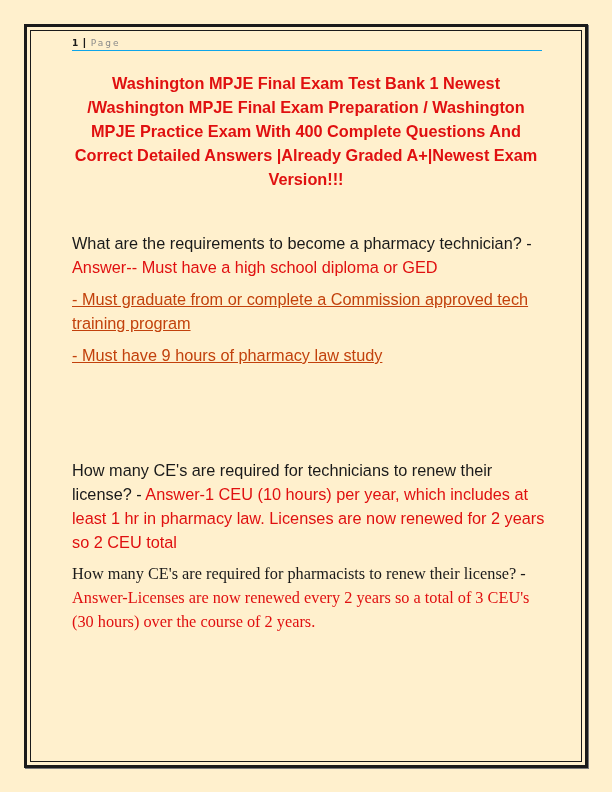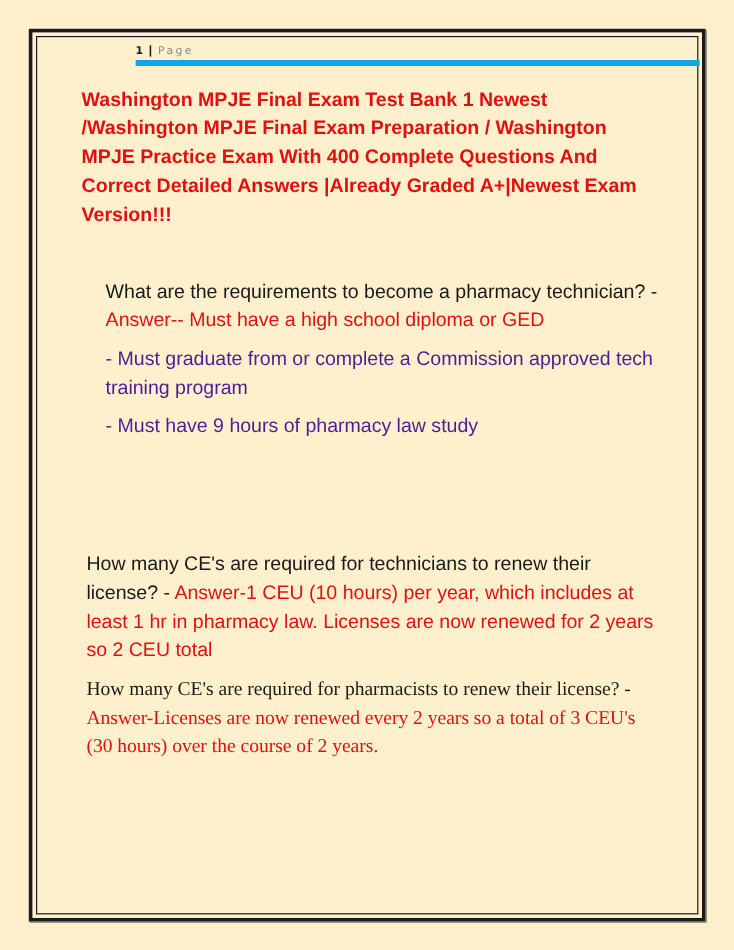--- a/index.html
+++ b/index.html
@@ -31,25 +31,24 @@
       right: 3px;
       bottom: 3px;
       border: 1px solid #1a1a1a;
     }
     .page-header {
       position: absolute;
       left: 72px;
       top: 36px;
       width: 470px;
       height: 14px;
-      border-bottom: 5px solid #0ea5e9;
+      border-bottom: 1px solid #0ea5e9;
       font-size: 10px;
       line-height: 14px;
       white-space: nowrap;
-      margin-left: 41px;
     }
     .page-num {
       font-weight: bold;
       color: #1a1a1a;
       font-family: "DejaVu Sans", sans-serif;
       font-size: 9px;
     }
     .page-sep {
       color: #1a1a1a;
       font-weight: bold;
@@ -59,45 +58,46 @@
       color: #8a8a8a;
       letter-spacing: 2px;
       font-family: "DejaVu Sans", sans-serif;
       font-size: 9px;
     }
     .title {
       position: absolute;
       left: 68px;
       top: 71px;
       width: 476px;
-      text-align: left;
+      text-align: center;
       color: #e01010;
       font-weight: bold;
       font-size: 16.3px;
       line-height: 24px;
     }
     .qa {
       position: absolute;
       left: 72px;
       width: 474px;
       font-size: 16.3px;
       line-height: 24px;
       color: #1a1a1a;
     }
     .qa p {
       margin: 0;
     }
     .answer {
       color: #e01010;
     }
     .bullet {
-      color: #4c1d95;
+      color: #c2410c;
       margin-top: 8px !important;
+      text-decoration: underline;
     }
-    #qa1 { top: 231px; margin-left: 16px; }
+    #qa1 { top: 231px; }
     #qa2 { top: 458px; }
     #qa3 { top: 562px; font-family: Liberation Serif, serif; }
   </style>
 </head>
 <body>
 
 <div class="page-border-outer">
   <div class="page-border-inner"></div>
 </div>
 

